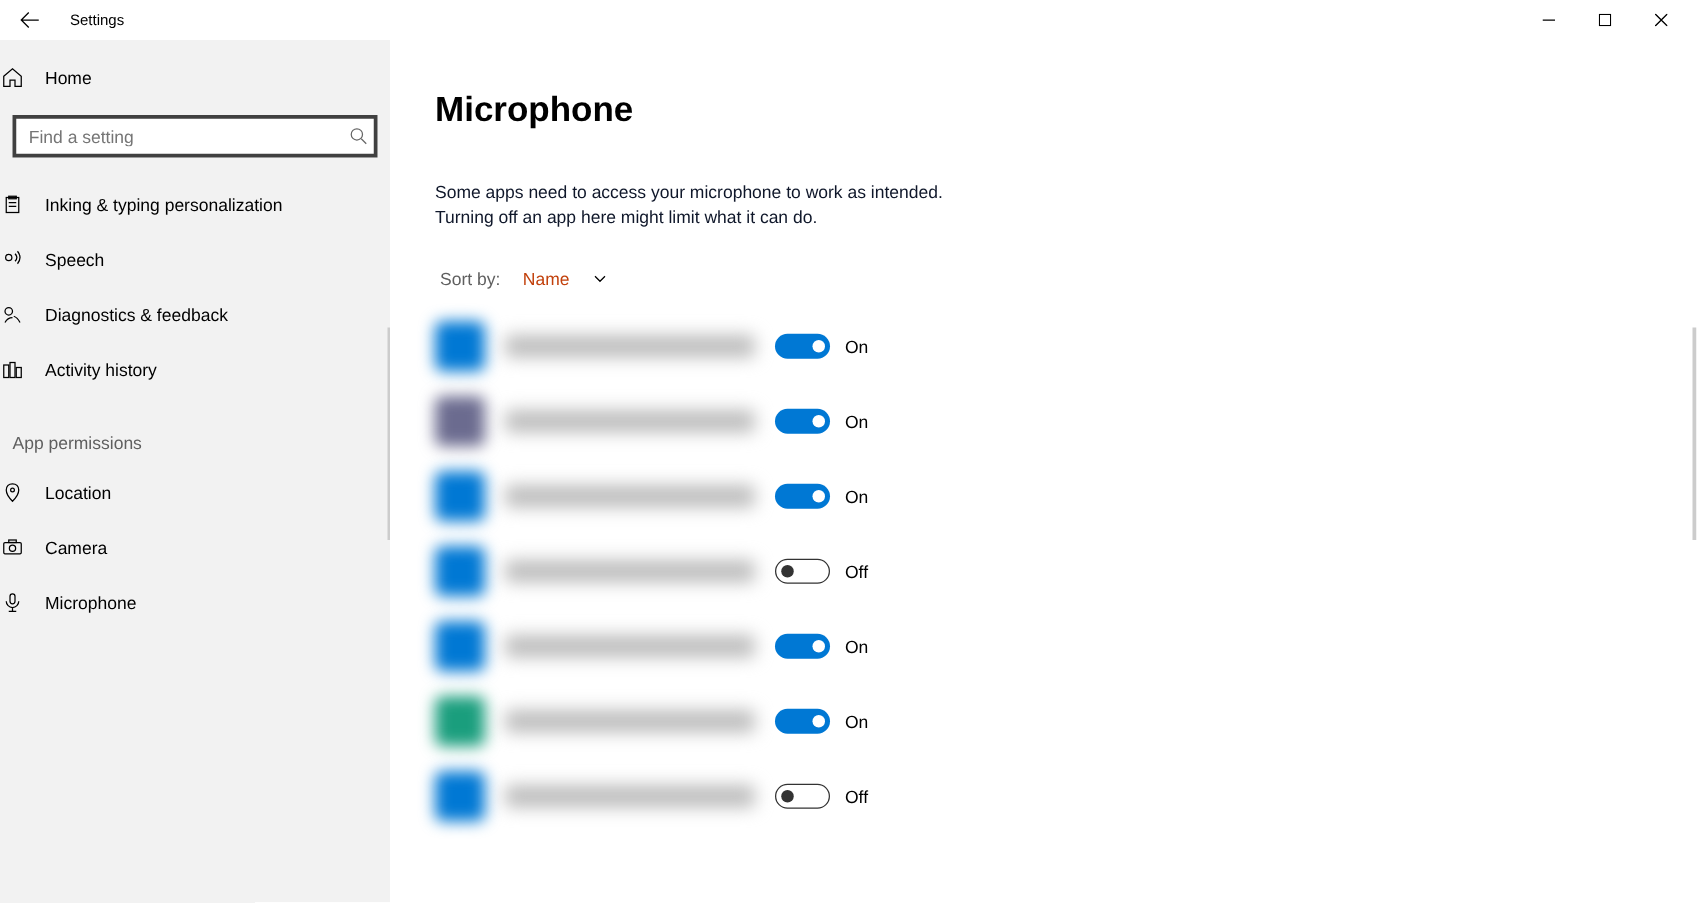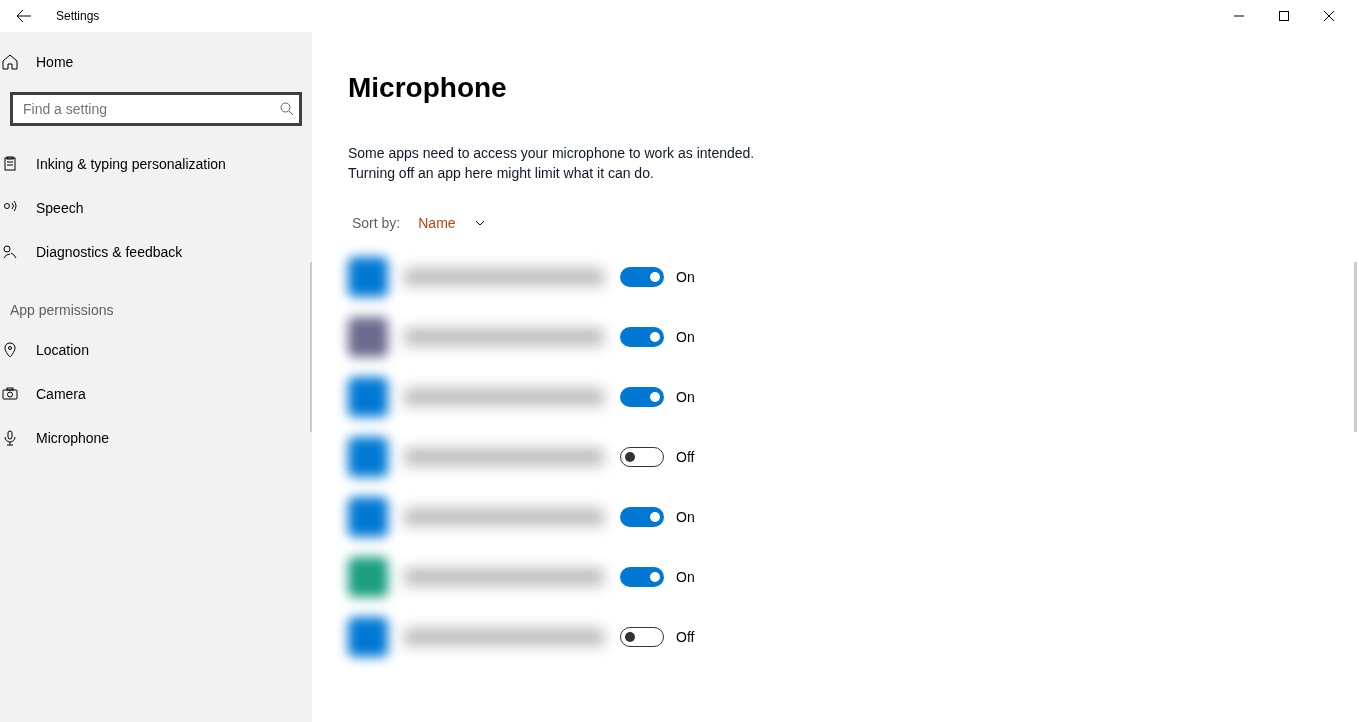--- a/index.html
+++ b/index.html
@@ -124,20 +124,30 @@
       </div>
       <div class="sidebar-item">
         <span class="icon">
           <svg width="16" height="16" viewBox="0 0 16 16">
               <circle cx="5" cy="5" r="3" stroke="#000" fill="none"></circle>
               <path d="M9 9 Q12 10 14 14 M2 14 Q4 10 8 10" stroke="#000" fill="none"></path>
             </svg>
         </span>
         <span>Diagnostics &amp; feedback</span>
       </div>
+      <div class="sidebar-item">
+        <span class="icon">
+          <svg width="16" height="16" viewBox="0 0 16 16">
+              <rect x="1" y="4" width="4" height="10" stroke="#000" fill="none"></rect>
+              <rect x="6" y="2" width="4" height="12" stroke="#000" fill="none"></rect>
+              <rect x="11" y="6" width="4" height="8" stroke="#000" fill="none"></rect>
+            </svg>
+        </span>
+        <span>Activity history</span>
+      </div>
 
       <div class="section-sub">App permissions</div>
 
       <div class="sidebar-item">
         <span class="icon">
           <svg width="16" height="16" viewBox="0 0 16 16">
               <path d="M8 1 C11 1 13 3 13 6 C13 10 8 15 8 15 C8 15 3 10 3 6 C3 3 5 1 8 1 Z" stroke="#000" fill="none"></path>
               <circle cx="8" cy="6" r="1.5" stroke="#000" fill="none"></circle>
             </svg>
         </span>

